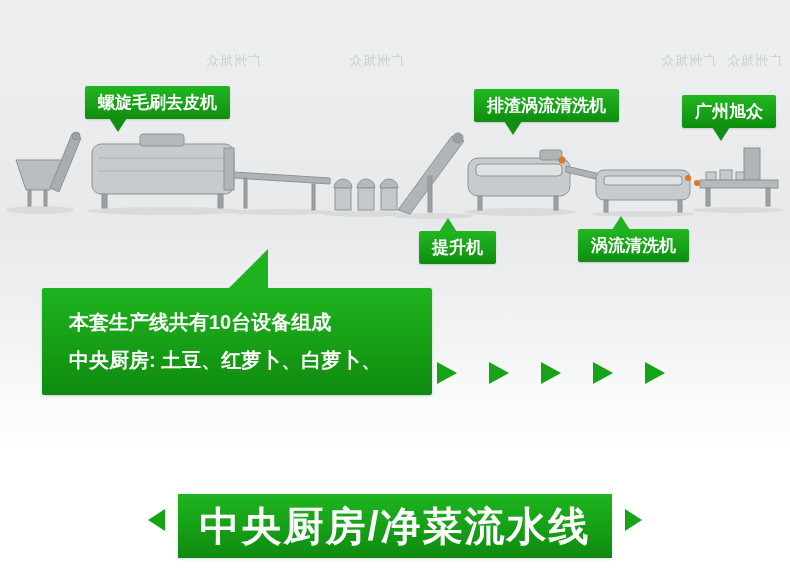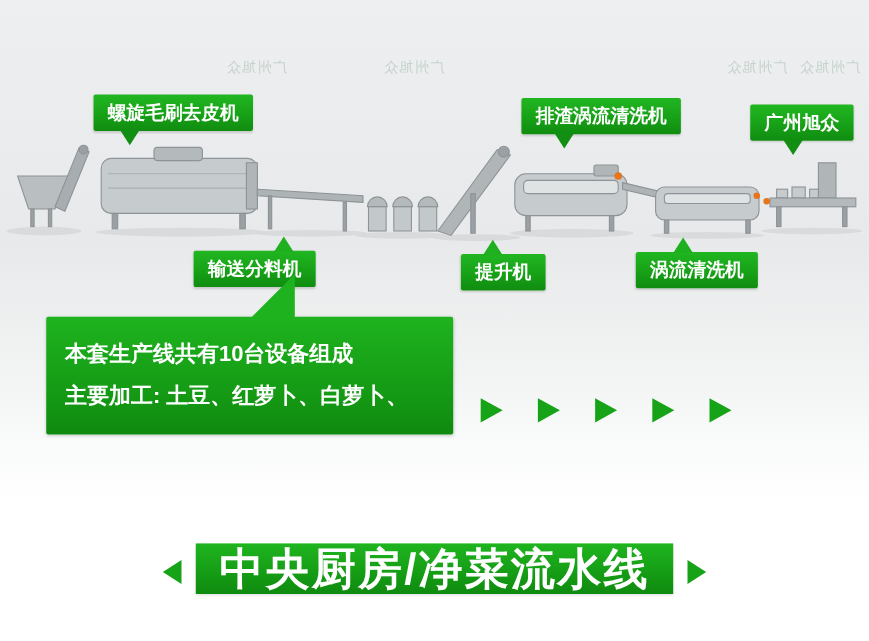--- a/index.html
+++ b/index.html
@@ -22,36 +22,36 @@
     box-shadow:0 1px 2px rgba(0,0,0,0.15);
   }
   .tail{position:absolute;width:0;height:0;}
   .tail-down{bottom:-13px;border-left:9px solid transparent;border-right:9px solid transparent;border-top:14px solid #128f12;}
   .tail-up{top:-13px;border-left:9px solid transparent;border-right:9px solid transparent;border-bottom:14px solid #1fb01f;}
   
   .infobox{
     position:absolute;left:42px;top:288px;width:336px;
     background:linear-gradient(180deg,#1eb31e 0%,#149814 70%,#0f8a0f 100%);
     color:#fff;font-size:20px;font-weight:700;line-height:1.88;
-    padding:16px 17px;border-radius:2px;box-shadow:0 1px 3px rgba(0,0,0,0.18);
+    padding:16px 27px;border-radius:2px;box-shadow:0 1px 3px rgba(0,0,0,0.18);
   }
   .infobox .bigtail{
     position:absolute;top:-39px;left:186px;width:0;height:0;
     border-left:40px solid transparent;border-bottom:40px solid #1eb31e;
   }
   .infobox p{margin:0;}
   
   .chev{
     position:absolute;top:362px;width:0;height:0;
     border-top:11px solid transparent;border-bottom:11px solid transparent;
     border-left:20px solid #17a317;
   }
   
   .banner{
-    position:absolute;left:178px;top:494px;width:434px;height:46px;
+    position:absolute;left:178px;top:494px;width:434px;height:64px;
     background:linear-gradient(180deg,#1fb41f 0%,#159c15 60%,#0f8a0f 100%);
     display:flex;align-items:center;justify-content:center;
     box-shadow:0 1px 3px rgba(0,0,0,0.15);
   }
   .banner-title{color:#fff;font-size:40px;font-weight:700;letter-spacing:2px;white-space:nowrap;}
   .side-tri{position:absolute;width:0;height:0;top:509px;}
   .side-tri.left{left:148px;border-top:11px solid transparent;border-bottom:11px solid transparent;border-right:17px solid #17a317;}
   .side-tri.right{left:625px;border-top:11px solid transparent;border-bottom:11px solid transparent;border-left:17px solid #17a317;}
   svg{display:block;}
 </style>
@@ -154,37 +154,33 @@
   </div>
   <div class="callout" style="left:474px;top:89px">
     <span>排渣涡流清洗机</span>
     <span class="tail tail-down" style="left:30px"></span>
   </div>
   <div class="callout" style="left:682px;top:95px">
     <span>广州旭众</span>
     <span class="tail tail-down" style="left:30px"></span>
   </div>
 
-  <div class="callout" style="left:176px;top:228px">
-    <span>输送分料机</span>
-    <span class="tail tail-up" style="right:20px"></span>
-  </div>
   <div class="callout" style="left:419px;top:231px">
     <span>提升机</span>
     <span class="tail tail-up" style="left:20px"></span>
   </div>
   <div class="callout" style="left:578px;top:229px">
     <span>涡流清洗机</span>
     <span class="tail tail-up" style="left:34px"></span>
   </div>
 
   <div class="infobox">
     <span class="bigtail"></span>
     <p>本套生产线共有10台设备组成</p>
-    <p>主要加工: 土豆、红萝卜、白萝卜、</p>
+    <p>中央厨房: 土豆、红萝卜、白萝卜、</p>
   </div>
 
   <span class="chev" style="left:437px"></span>
   <span class="chev" style="left:489px"></span>
   <span class="chev" style="left:541px"></span>
   <span class="chev" style="left:593px"></span>
   <span class="chev" style="left:645px"></span>
 
   <span class="side-tri left"></span>
   <div class="banner">

